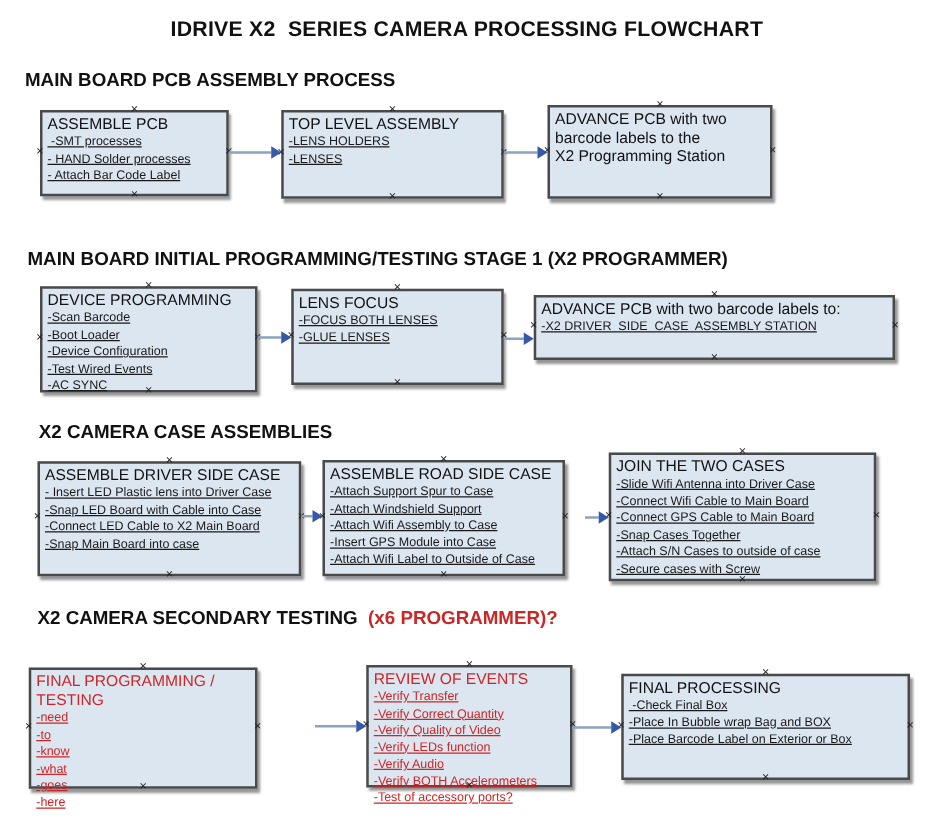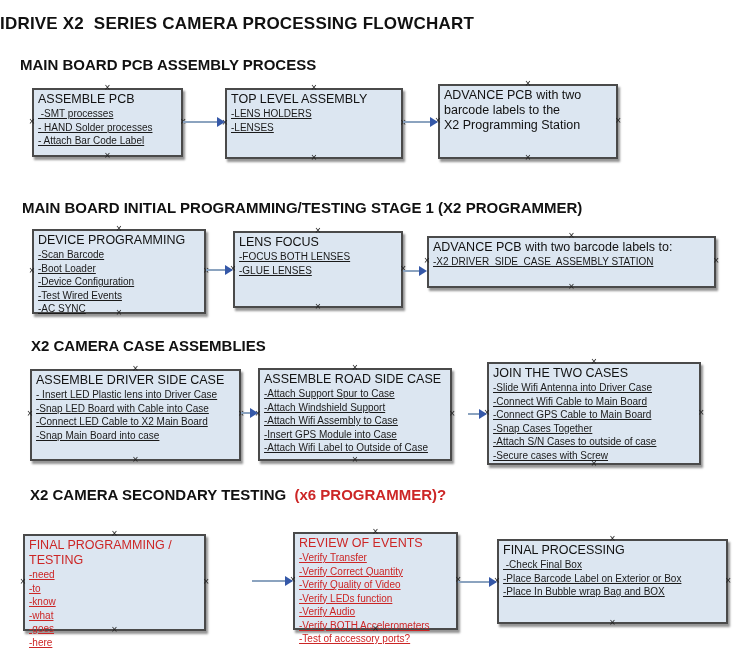--- a/index.html
+++ b/index.html
@@ -1,21 +1,21 @@
 <!DOCTYPE html>
 <html style="--red: #cc2626; --fill: #dce6f1; --border: #4a4a4a; --arrow-line: #8ba3bf; --arrow-head: #3558a8;"><head>
 <meta charset="utf-8">
 <style>
   html,body{margin:0;padding:0;background:#fff;}
   #canvas{
     position:relative;width:747px;height:662px;background:#ffffff;overflow:hidden;
     font-family:"Liberation Sans","DejaVu Sans",sans-serif;color:#111;
   }
   .page-title{
-    position:absolute;top:14px;left:0;width:747px;
+    position:absolute;top:14px;left:0;width:747px;text-align:center;
     font-size:17px;font-weight:bold;color:#111;white-space:pre;letter-spacing:.2px;
   }
   .heading{
     position:absolute;font-size:15px;font-weight:bold;color:#111;white-space:pre;
   }
   .red-text{color:var(--red);margin-top:34px;}
   .fbox{
     position:absolute;background:var(--fill);border:2px solid var(--border);
     box-shadow:2px 3px 2px rgba(130,130,130,.85);
     padding:2px 4px;box-sizing:border-box;overflow:visible;
@@ -205,22 +205,22 @@
   </div>
 
   <div class="fbox" style="left:497px;top:539px;width:231px;height:85px">
     <span class="cp cp-t"></span>
       <span class="cp cp-b"></span>
       <span class="cp cp-l"></span>
       <span class="cp cp-r"></span>
     <div class="box-title">FINAL PROCESSING</div>
     <div class="box-items">
         <div class="box-line"> -Check Final Box</div>
+        <div class="box-line">-Place In Bubble wrap Bag and BOX</div>
         <div class="box-line">-Place Barcode Label on Exterior or Box</div>
-        <div class="box-line">-Place In Bubble wrap Bag and BOX</div>
       </div>
   </div>
 
   <div class="conn" style="left:183px;top:121px;width:34px">
       <span class="head"></span>
     </div>
   <div class="conn" style="left:403px;top:121px;width:27px">
       <span class="head"></span>
     </div>
   <div class="conn" style="left:206px;top:269px;width:19px">

